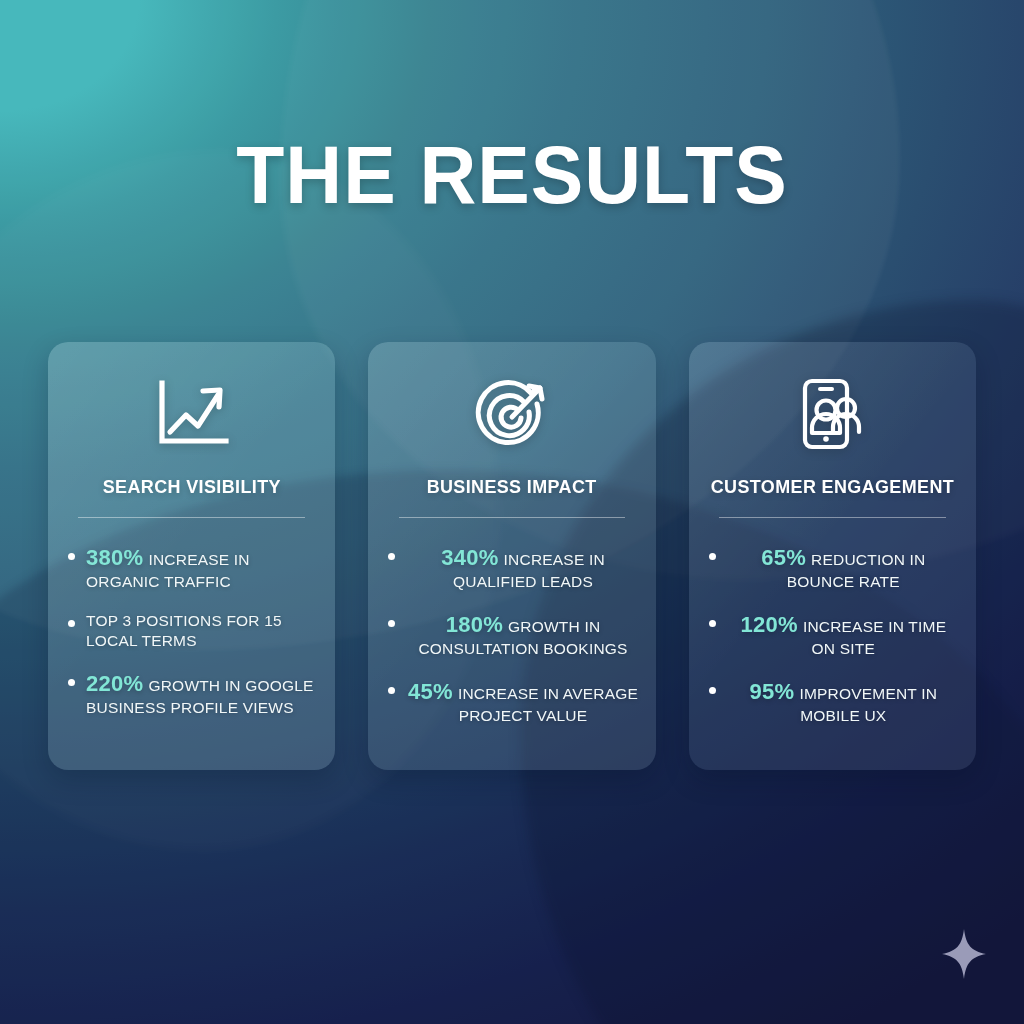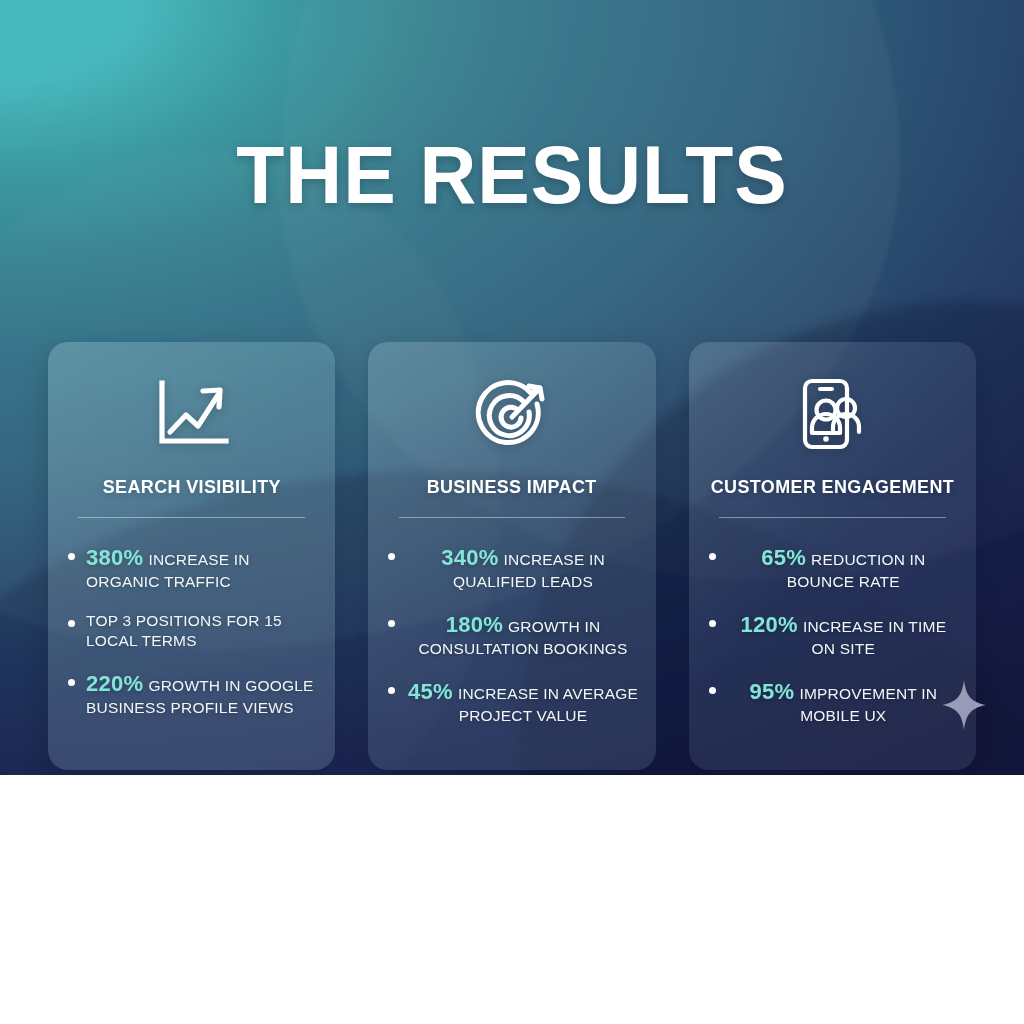--- a/index.html
+++ b/index.html
@@ -5,21 +5,21 @@
   * { margin:0; padding:0; box-sizing:border-box; }
 
   html, body {
     width:1024px; height:1024px;
     overflow:hidden;
     font-family:"Liberation Sans", sans-serif;
   }
 
   #poster {
     position:relative;
-    width:1024px; height:775px;
+    width:1024px; height:1024px;
     overflow:hidden;
     background:
       radial-gradient(150% 120% at 0% 0%,
         #3FB5B9 0%, #3FB5B9 9%, #34979F 18%, #2E7D8C 28%,
         #2A6B82 38%, #275C79 50%, #23486B 62%,
         #1E3460 74%, #1A2454 86%, #191B44 100%);
   }
 
   
   .blob { position:absolute; pointer-events:none; }

